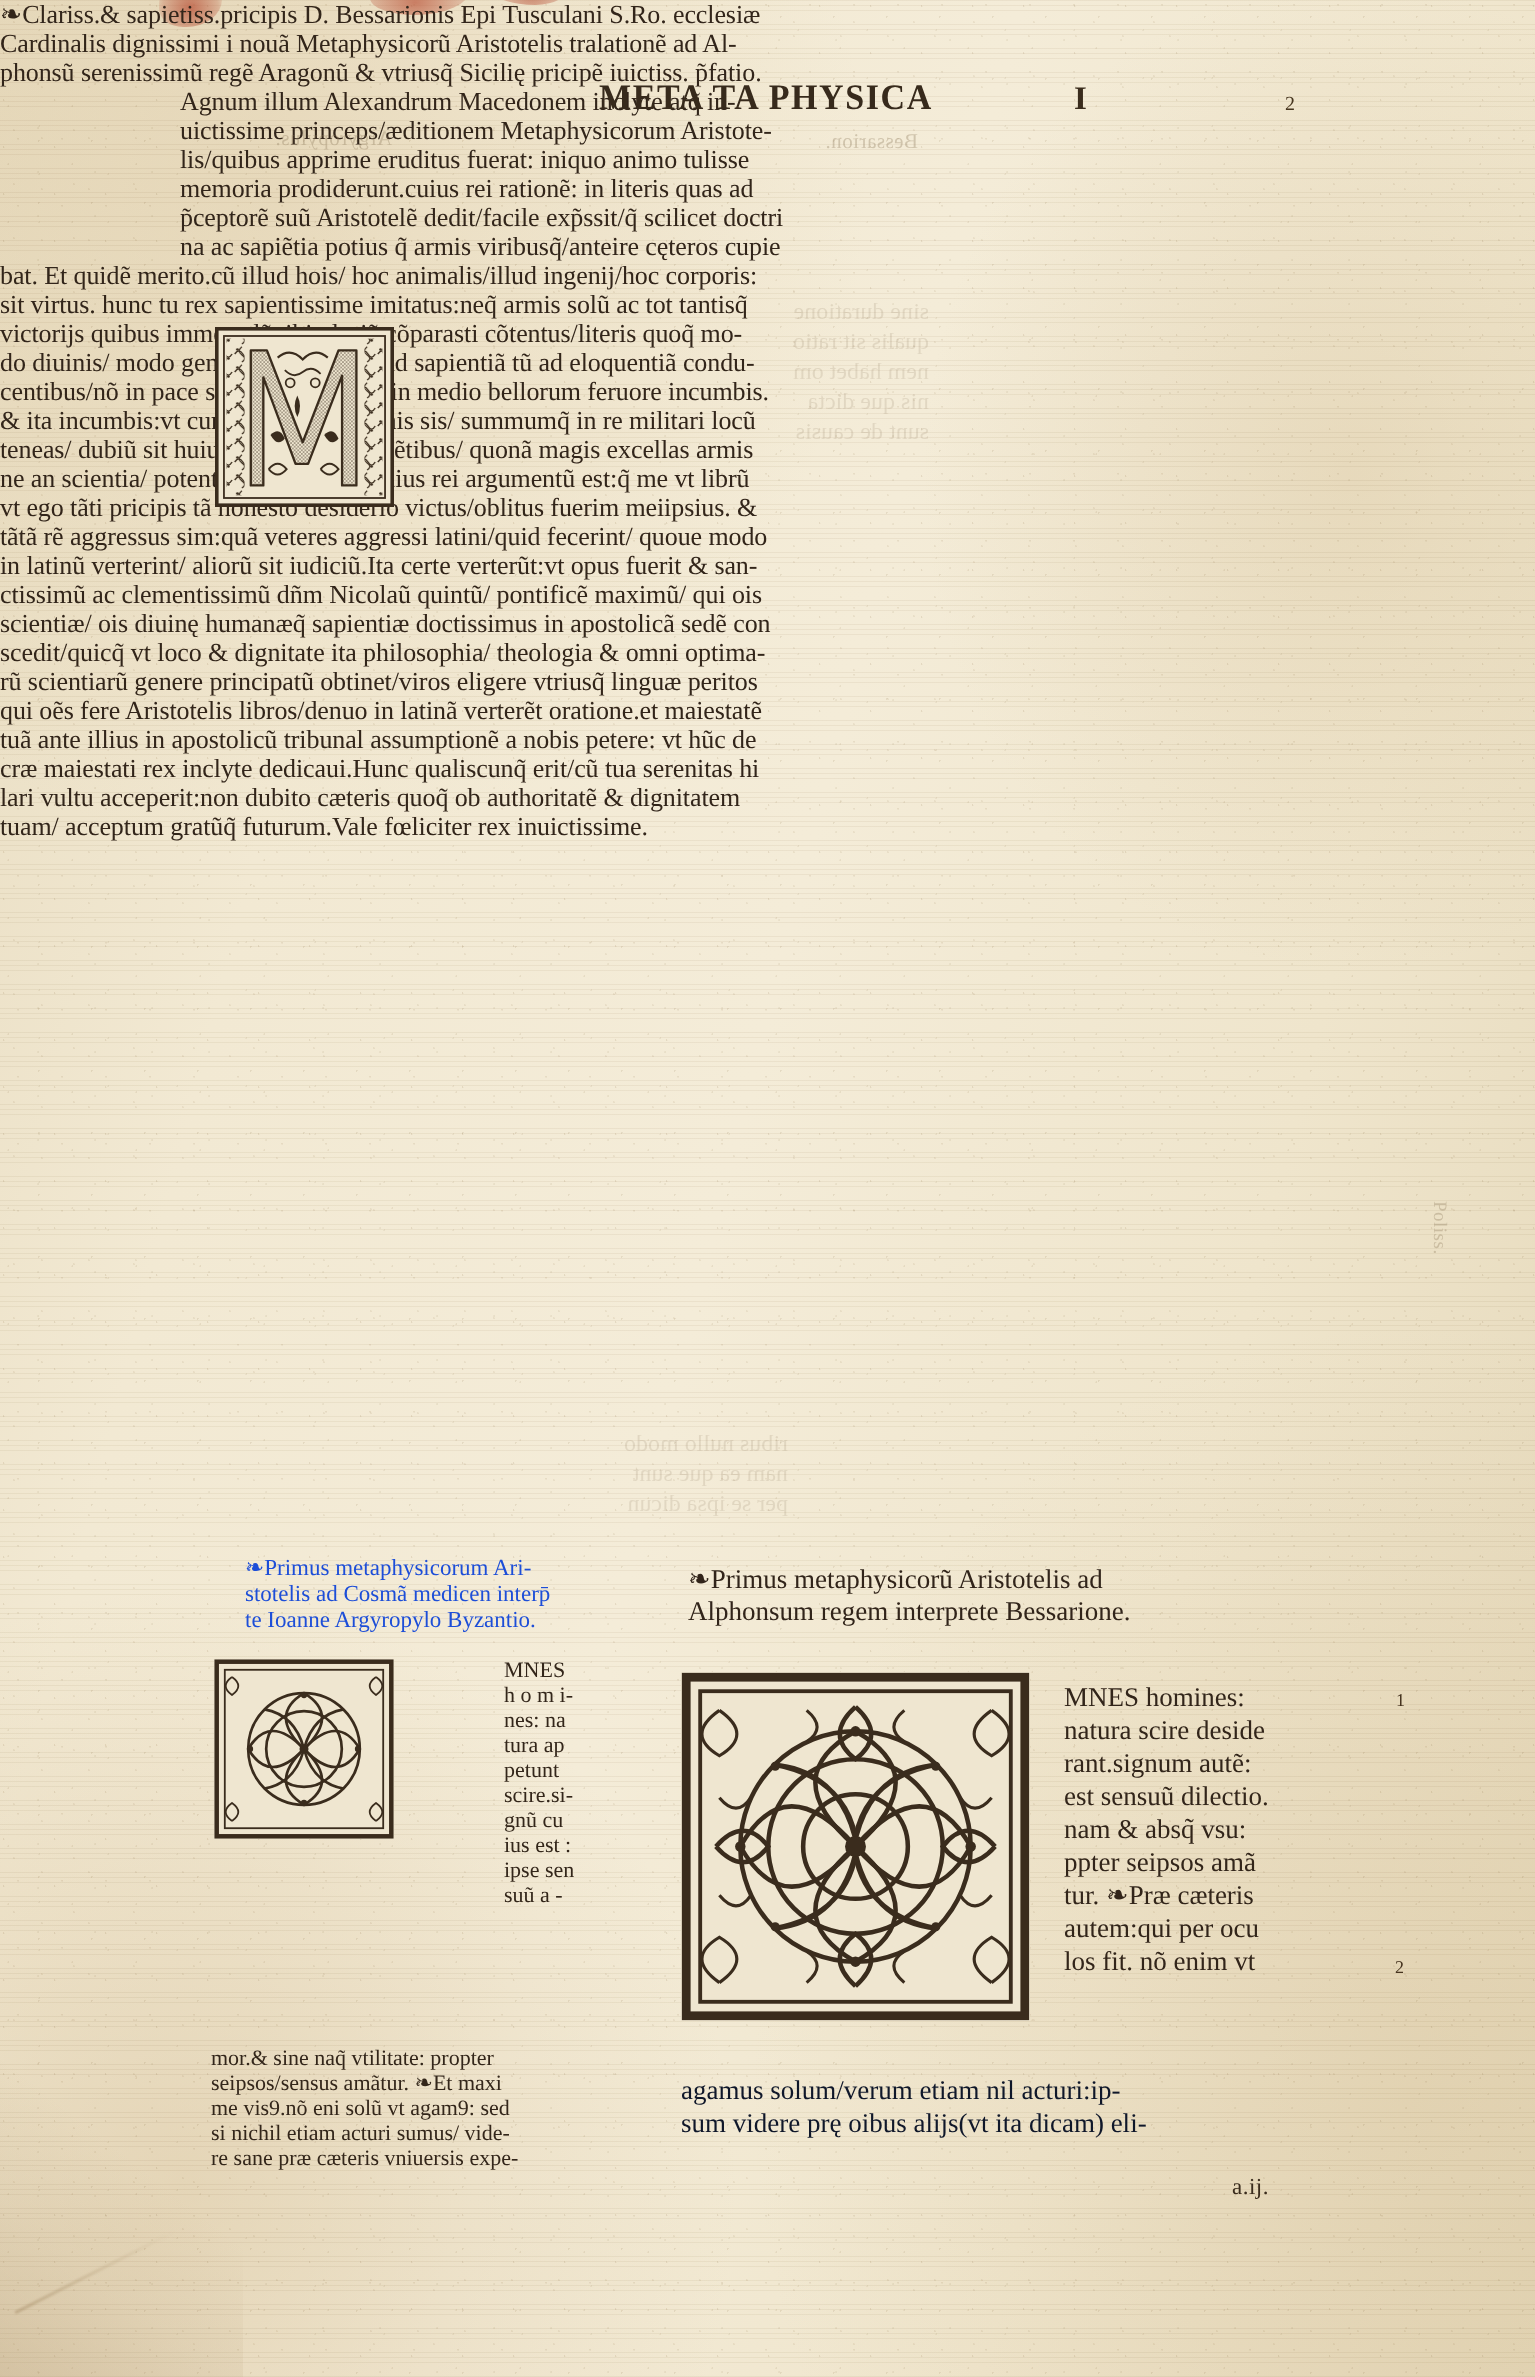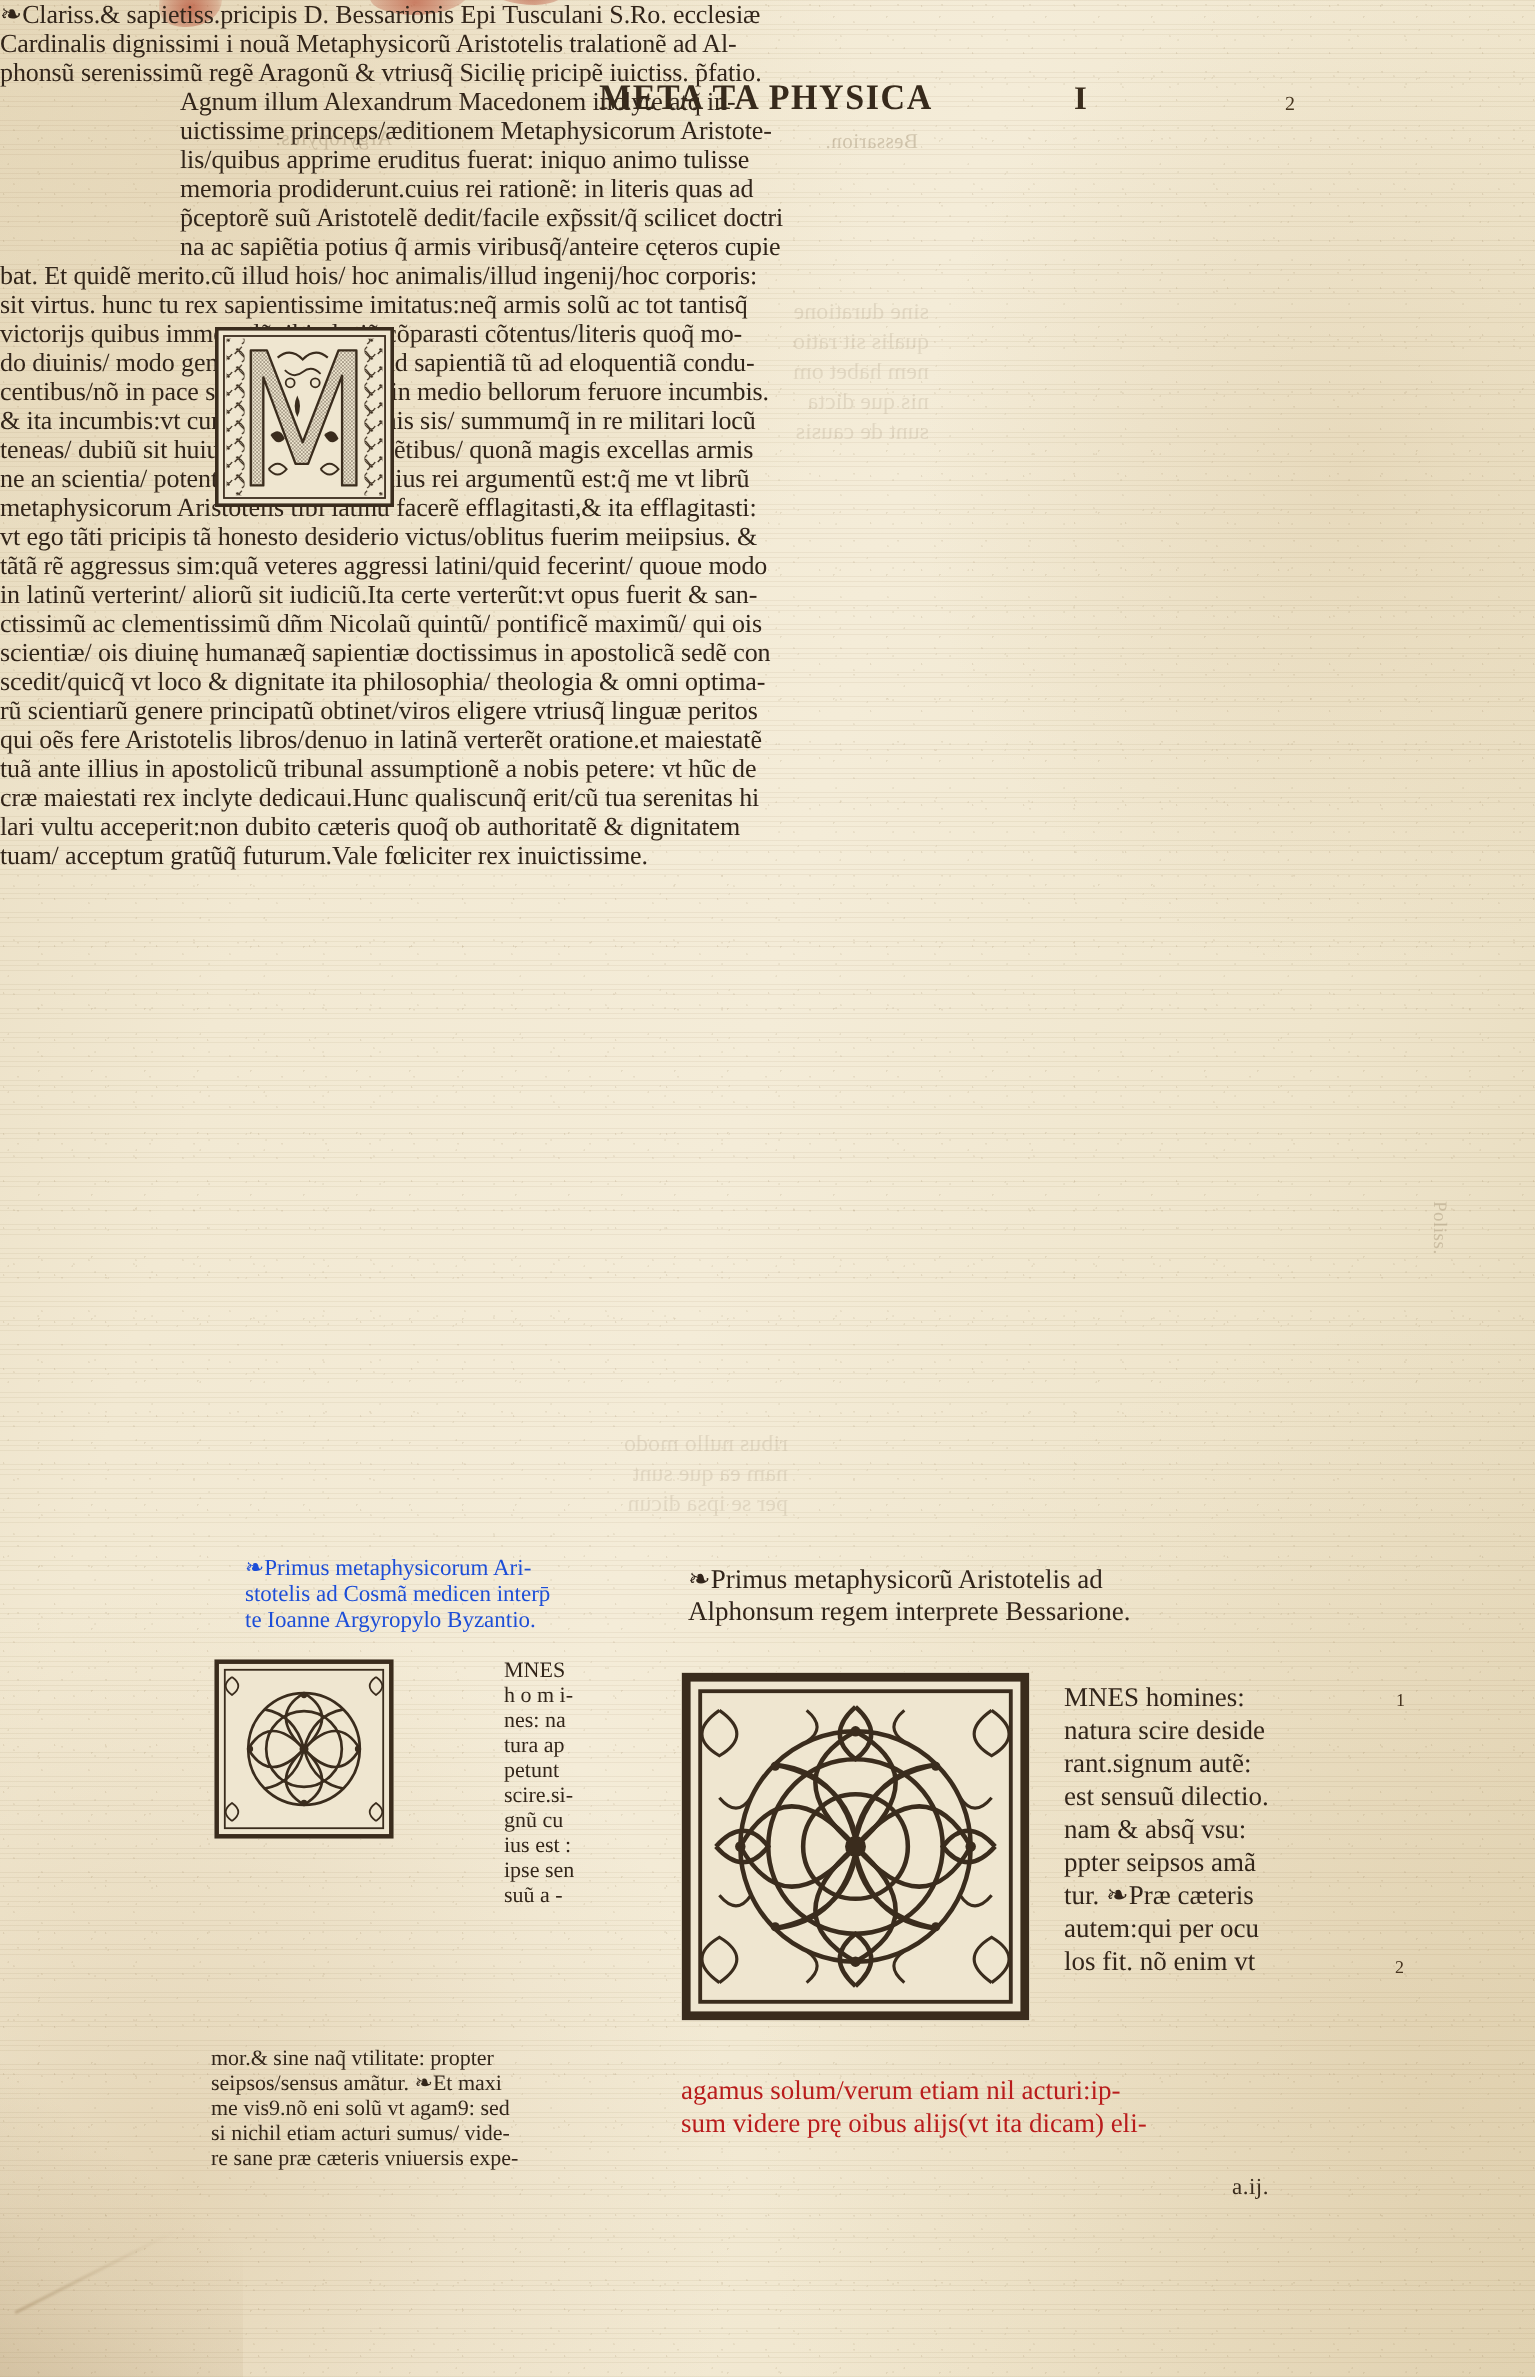--- a/index.html
+++ b/index.html
@@ -138,21 +138,21 @@
   #right-head{
     position:absolute;left:688px;top:1563px;width:698px;
     font-size:27px;line-height:32px;color:#31241a;
   }
   #right-narrow{
     position:absolute;left:1064px;top:1681px;width:317px;
     font-size:27px;line-height:33px;color:#32251a;
   }
   #right-tail{
     position:absolute;left:681px;top:2074px;width:703px;
-    font-size:27px;line-height:33px;color:#b91c1c;
+    font-size:27px;line-height:33px;color:#0f172a;
   }
   #right-head .ln,#right-narrow .ln,#right-tail .ln{display:block;white-space:nowrap;}
 
   .marginal-num{
     position:absolute;font-size:18px;color:#463420;
   }
   #mn1{left:1396px;top:1690px;}
   #mn2{left:1395px;top:1957px;}
 
   #signature{
@@ -217,21 +217,20 @@
     <span class="ln indent-M"><span>p̃ceptorẽ suũ Aristotelẽ dedit/facile exp̃ssit/q̃ scilicet doctri</span></span>
     <span class="ln indent-M"><span>na ac sapiẽtia potius q̃ armis viribusq̃/anteire cęteros cupie</span></span>
     <span class="ln"><span>bat. Et quidẽ merito.cũ illud hois/ hoc animalis/illud ingenij/hoc corporis:</span></span>
     <span class="ln"><span>sit virtus. hunc tu rex sapientissime imitatus:neq̃ armis solũ ac tot tantisq̃</span></span>
     <span class="ln"><span>victorijs quibus immortalẽ tibi gloriã cõparasti cõtentus/literis quoq̃ mo-</span></span>
     <span class="ln"><span>do diuinis/ modo gentilibus/&amp; his cũ ad sapientiã tũ ad eloquentiã condu-</span></span>
     <span class="ln"><span>centibus/nõ in pace solum verũ etiam in medio bellorum feruore incumbis.</span></span>
     <span class="ln"><span>&amp; ita incumbis:vt cum summus in armis sis/ summumq̃ in re militari locũ</span></span>
     <span class="ln"><span>teneas/ dubiũ sit huiusmodi rebus studẽtibus/ quonã magis excellas armis</span></span>
     <span class="ln"><span>ne an scientia/ potentia an sapiẽtia. Cuius rei argumentũ est:q̃ me vt librũ</span></span>
-    <span class="ln"><span>metaphysicorum Aristotelis tibi latinũ facerẽ efflagitasti,&amp; ita efflagitasti:</span></span>
     <span class="ln"><span>vt ego tãti pricipis tã honesto desiderio victus/oblitus fuerim meiipsius. &amp;</span></span>
     <span class="ln"><span>tãtã rẽ aggressus sim:quã veteres aggressi latini/quid fecerint/ quoue modo</span></span>
     <span class="ln"><span>in latinũ verterint/ aliorũ sit iudiciũ.Ita certe verterũt:vt opus fuerit &amp; san-</span></span>
     <span class="ln"><span>ctissimũ ac clementissimũ dñm Nicolaũ quintũ/ pontificẽ maximũ/ qui ois</span></span>
     <span class="ln"><span>scientiæ/ ois diuinę humanæq̃ sapientiæ doctissimus in apostolicã sedẽ con</span></span>
     <span class="ln"><span>scedit/quicq̃ vt loco &amp; dignitate ita philosophia/ theologia &amp;  omni optima-</span></span>
     <span class="ln"><span>rũ scientiarũ genere principatũ obtinet/viros eligere vtriusq̃ linguæ peritos</span></span>
     <span class="ln"><span>qui oẽs fere Aristotelis libros/denuo in latinã verterẽt oratione.et maiestatẽ</span></span>
     <span class="ln"><span>tuã  ante illius in apostolicũ tribunal assumptionẽ a nobis petere: vt hũc de</span></span>
     <span class="ln"><span>cræ  maiestati rex inclyte dedicaui.Hunc qualiscunq̃ erit/cũ tua serenitas hi</span></span>

